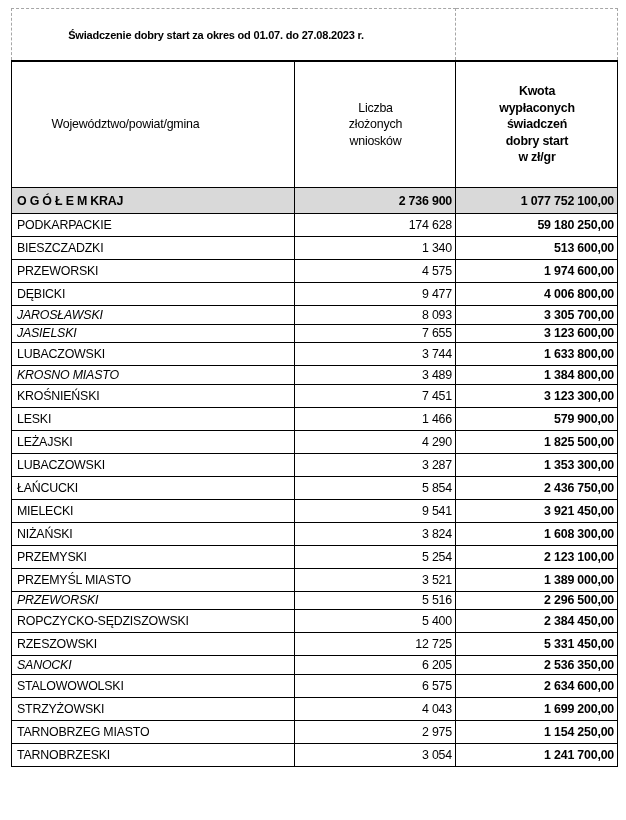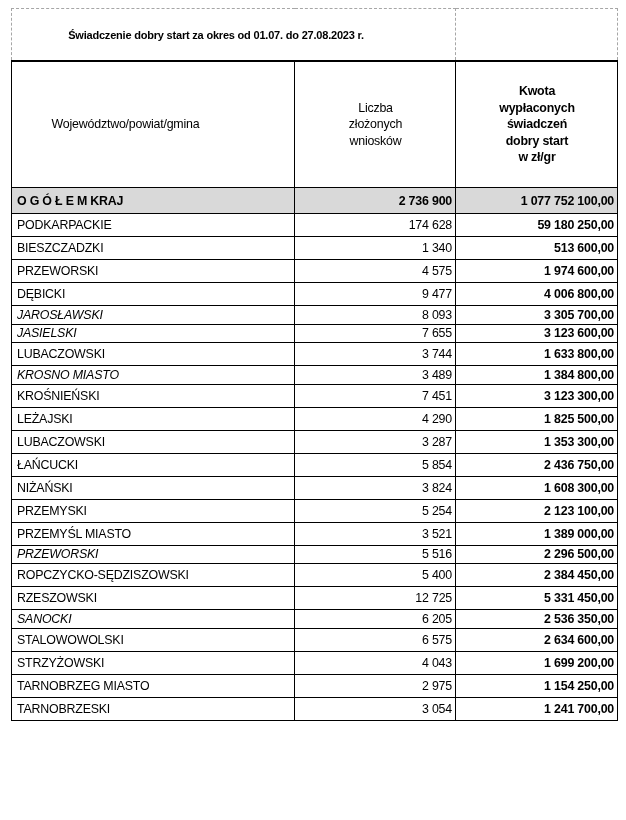--- a/index.html
+++ b/index.html
@@ -114,33 +114,43 @@
           <td class="name c1cell italic">KROSNO MIASTO</td>
           <td class="num">3 489</td>
           <td class="num c3cell">1 384 800,00</td>
         </tr>
         <tr class="data-row">
           <td class="name c1cell">KROŚNIEŃSKI</td>
           <td class="num">7 451</td>
           <td class="num c3cell">3 123 300,00</td>
         </tr>
         <tr class="data-row">
+          <td class="name c1cell">LESKI</td>
+          <td class="num">1 466</td>
+          <td class="num c3cell">579 900,00</td>
+        </tr>
+        <tr class="data-row">
           <td class="name c1cell">LEŻAJSKI</td>
           <td class="num">4 290</td>
           <td class="num c3cell">1 825 500,00</td>
         </tr>
         <tr class="data-row">
           <td class="name c1cell">LUBACZOWSKI</td>
           <td class="num">3 287</td>
           <td class="num c3cell">1 353 300,00</td>
         </tr>
         <tr class="data-row">
           <td class="name c1cell">ŁAŃCUCKI</td>
           <td class="num">5 854</td>
           <td class="num c3cell">2 436 750,00</td>
+        </tr>
+        <tr class="data-row">
+          <td class="name c1cell">MIELECKI</td>
+          <td class="num">9 541</td>
+          <td class="num c3cell">3 921 450,00</td>
         </tr>
         <tr class="data-row">
           <td class="name c1cell">NIŻAŃSKI</td>
           <td class="num">3 824</td>
           <td class="num c3cell">1 608 300,00</td>
         </tr>
         <tr class="data-row">
           <td class="name c1cell">PRZEMYSKI</td>
           <td class="num">5 254</td>
           <td class="num c3cell">2 123 100,00</td>

